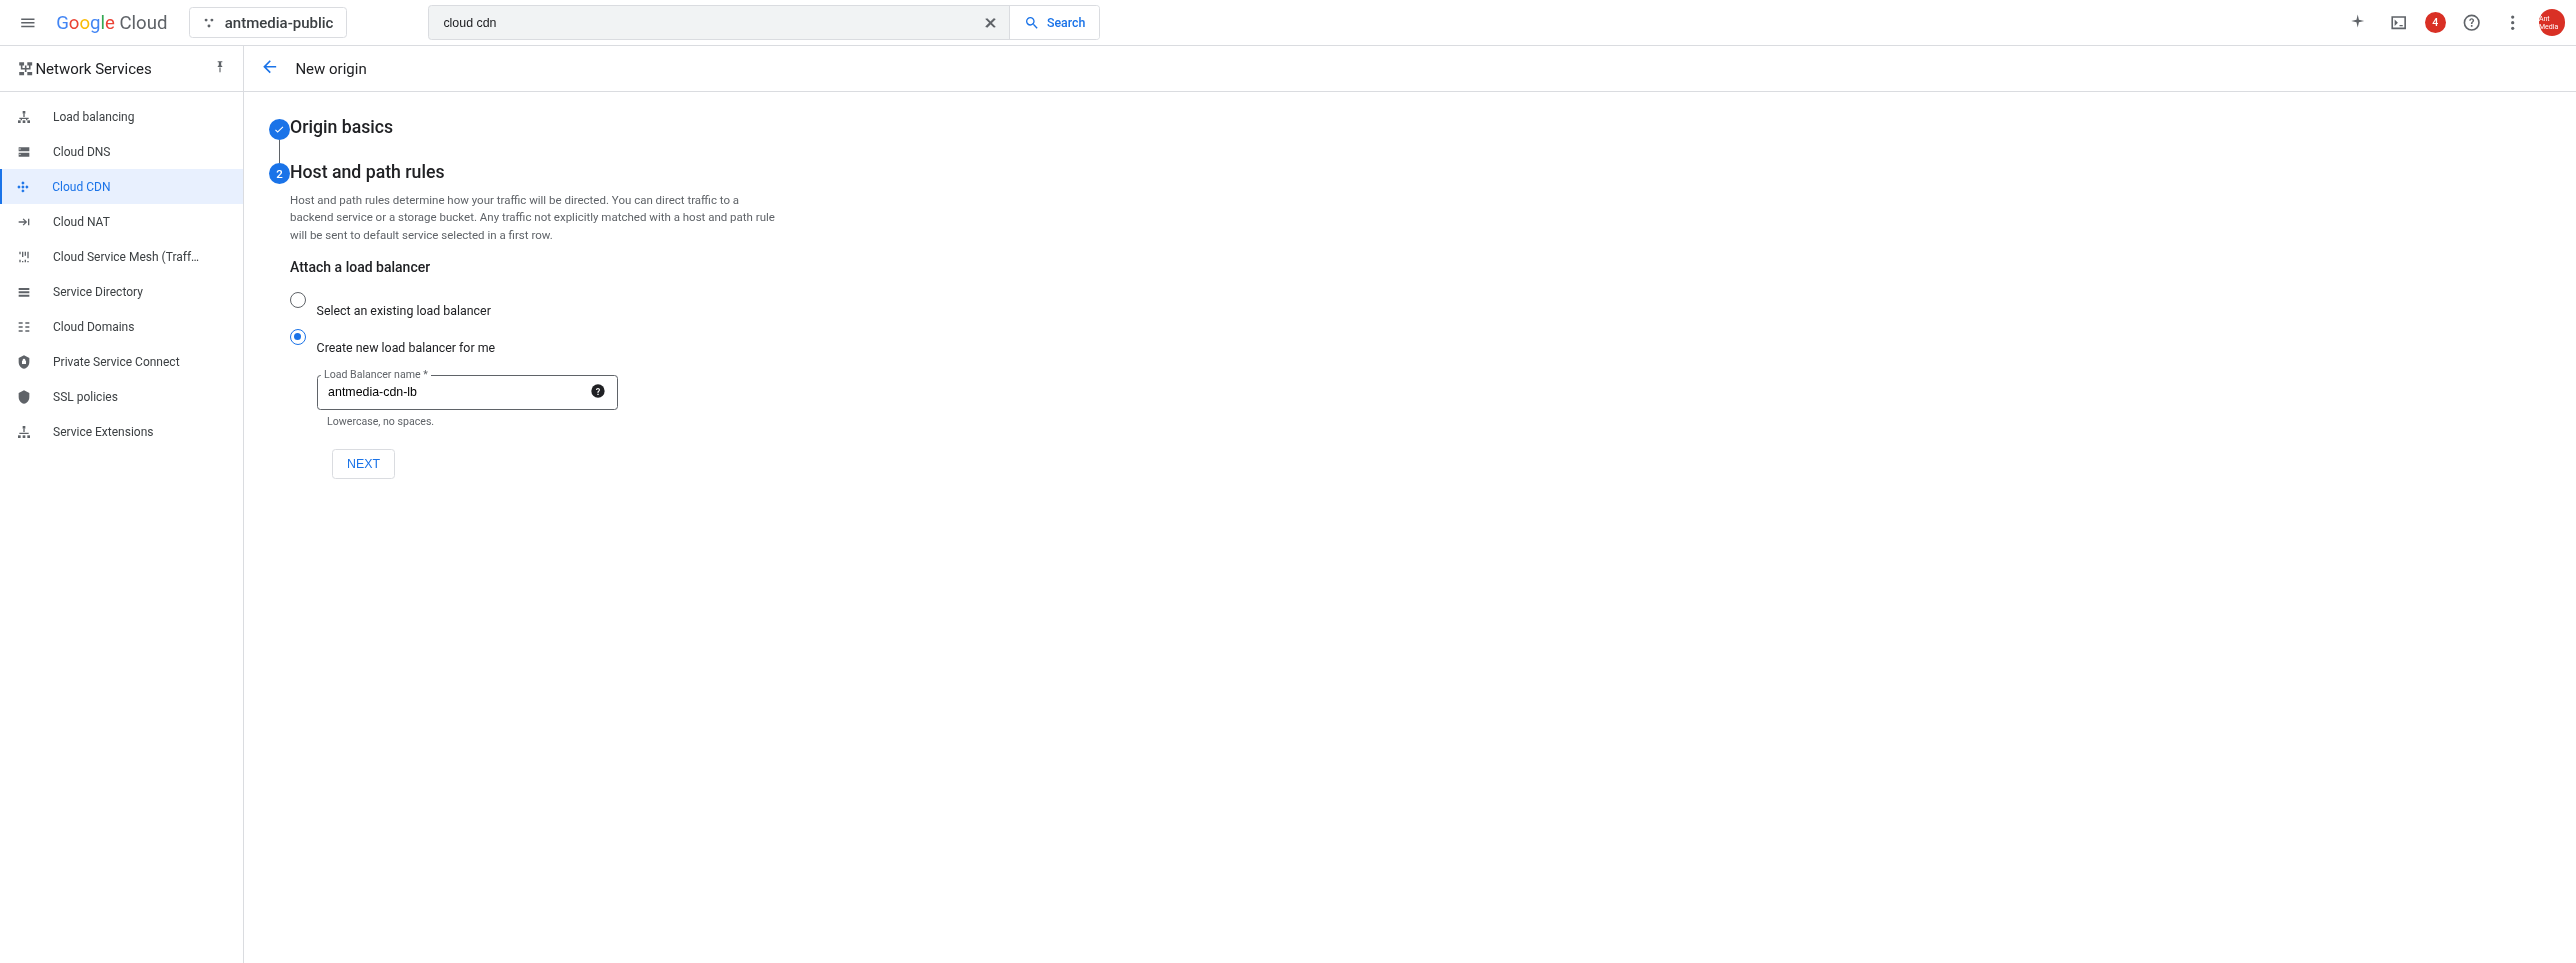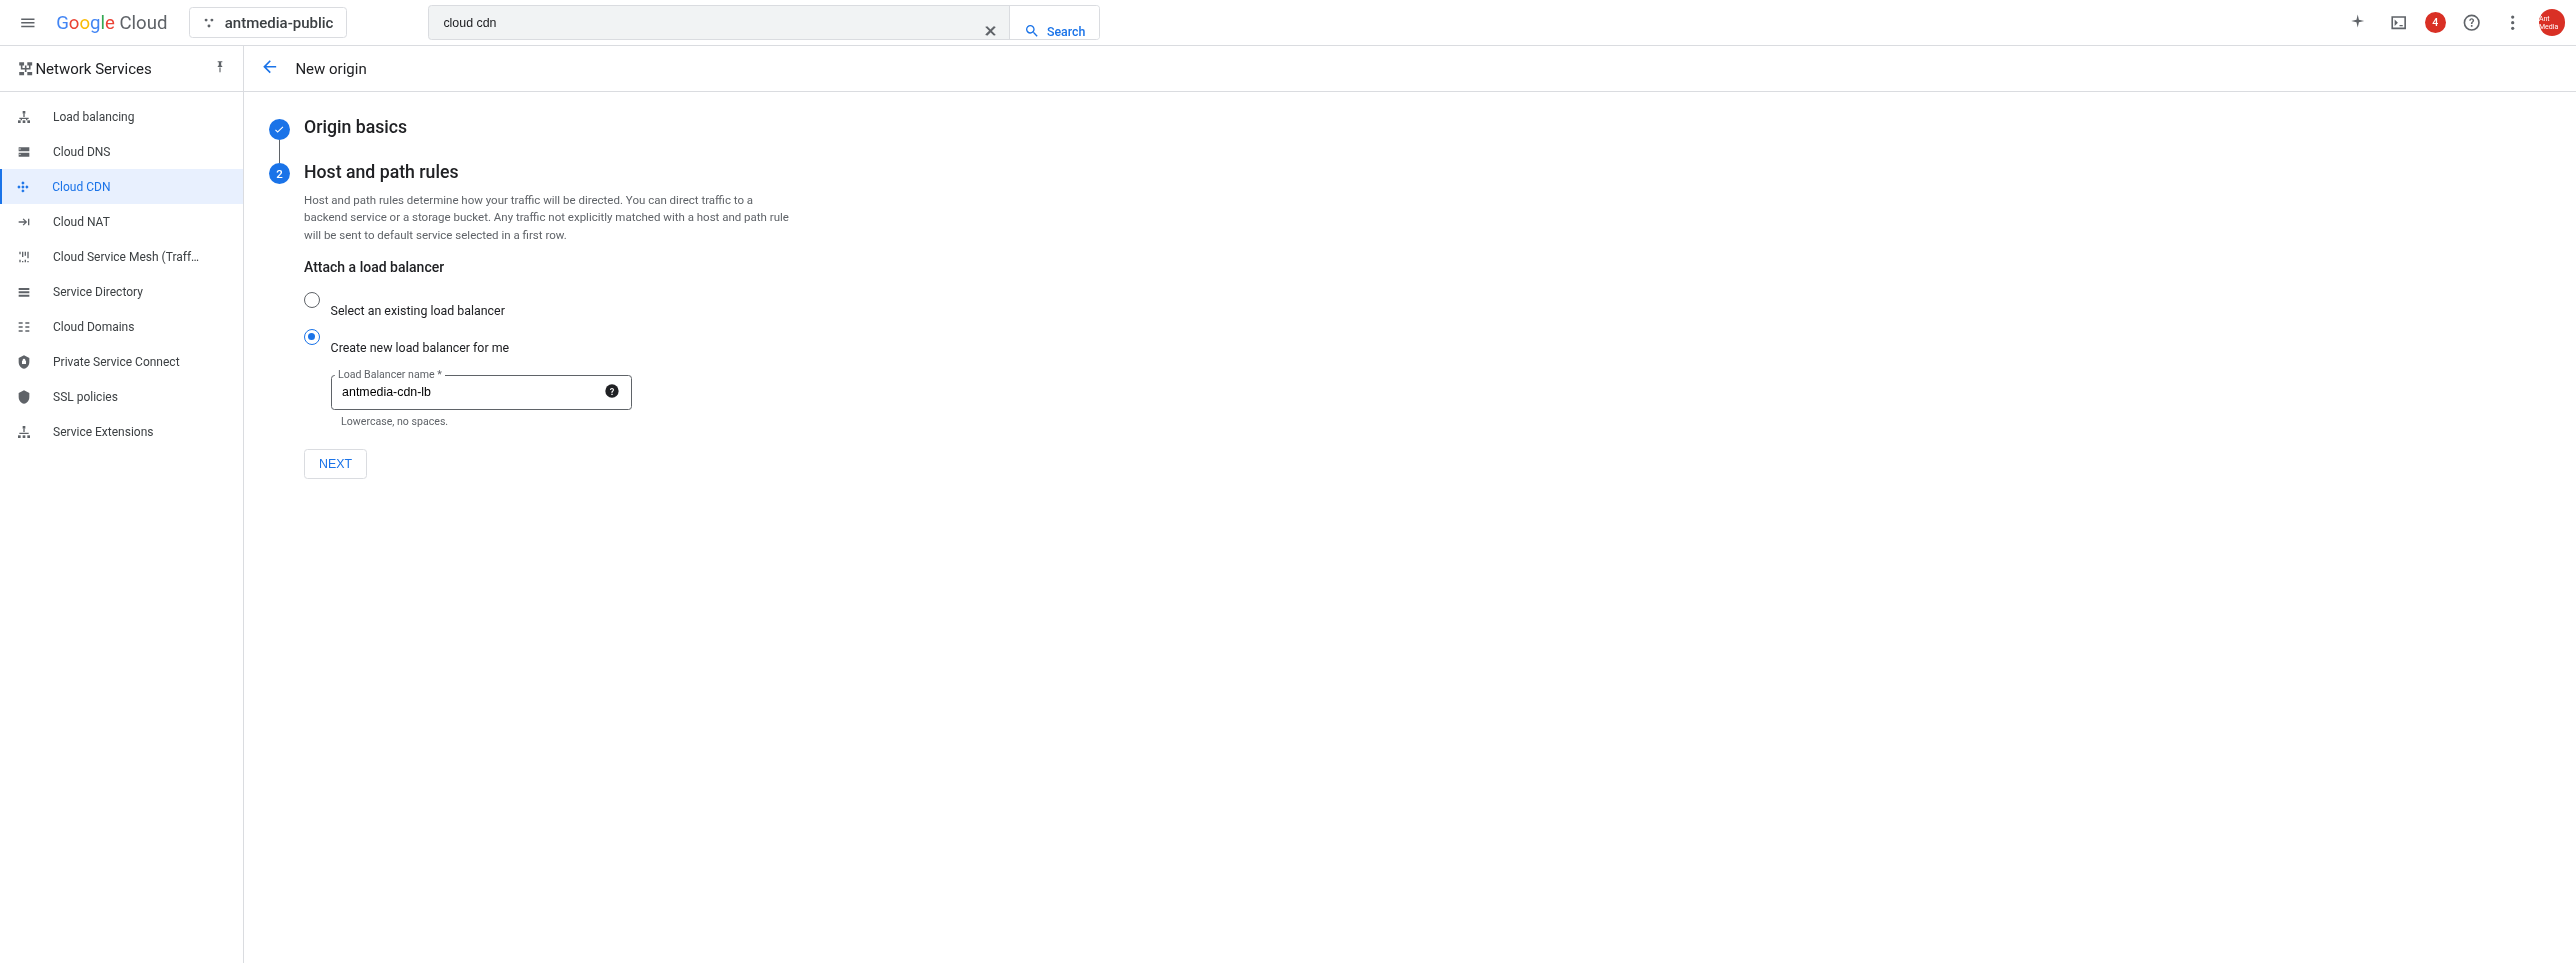--- a/index.html
+++ b/index.html
@@ -63,21 +63,21 @@
       flex: 1;
       border: none;
       background: transparent;
       padding: 0 14px;
       font-size: 12.4px;
       color: #202124;
       outline: none;
     }
     .searchbox .clear-btn, .searchbox .search-btn {
       width: 35px;
-      display: flex; align-items: flex-end; justify-content: center;
+      display: flex; align-items: center; justify-content: center;
       cursor: pointer;
     }
     .searchbox .search-btn {
       border-left: 0.9px solid #dadce0;
       background: #fff;
       width: auto;
       padding: 0 14px;
       gap: 7px;
       color: #1a73e8;
       font-weight: 500;
@@ -152,21 +152,21 @@
       height: 46px;
       padding: 0 16px;
       gap: 16px;
       border-bottom: 0.9px solid #dadce0;
     }
     .back-btn { cursor: pointer; }
     .back-btn svg { width: 19.4px; height: 19.4px; fill: #1a73e8; }
     .page-title { font-size: 15px; font-weight: 400; }
 
     .stepper { padding: 25px 25px; max-width: 672px; }
-    .step { display: flex; gap: 14px; position: relative;}
+    .step { display: flex; position: relative;}
     .step-marker {
       width: 21px; height: 21px; border-radius: 50%;
       display: flex; align-items: center; justify-content: center;
       font-size: 11.5px; font-weight: 500;
       flex-shrink: 0;
       margin-top: 1.8px;
     }
     .step-marker.done { background: #1a73e8; }
     .step-marker.done svg { width: 12.4px; height: 12.4px; fill: #fff; }
     .step-marker.current { background: #1a73e8; color: #fff; }
@@ -219,20 +219,21 @@
     .text-field-hint { margin-left: 10.6px; font-size: 10.6px; color: #5f6368; margin-top: 5.3px;}
 
     .next-btn {
       border: 0.9px solid #dadce0;
       background: #fff;
       color: #1a73e8;
       font-size: 12.4px; font-weight: 500;
       padding: 7px 14px;
       border-radius: 3.5px;
       cursor: pointer;
+      margin-left: 42px;
     }
   </style>
 </head>
 <body>
 
 <div class="topbar">
   <div class="hamburger">
     <svg viewBox="0 0 24 24">
         <path d="M3 6h18v2H3V6zm0 5h18v2H3v-2zm0 5h18v2H3v-2z"></path>
       </svg>

